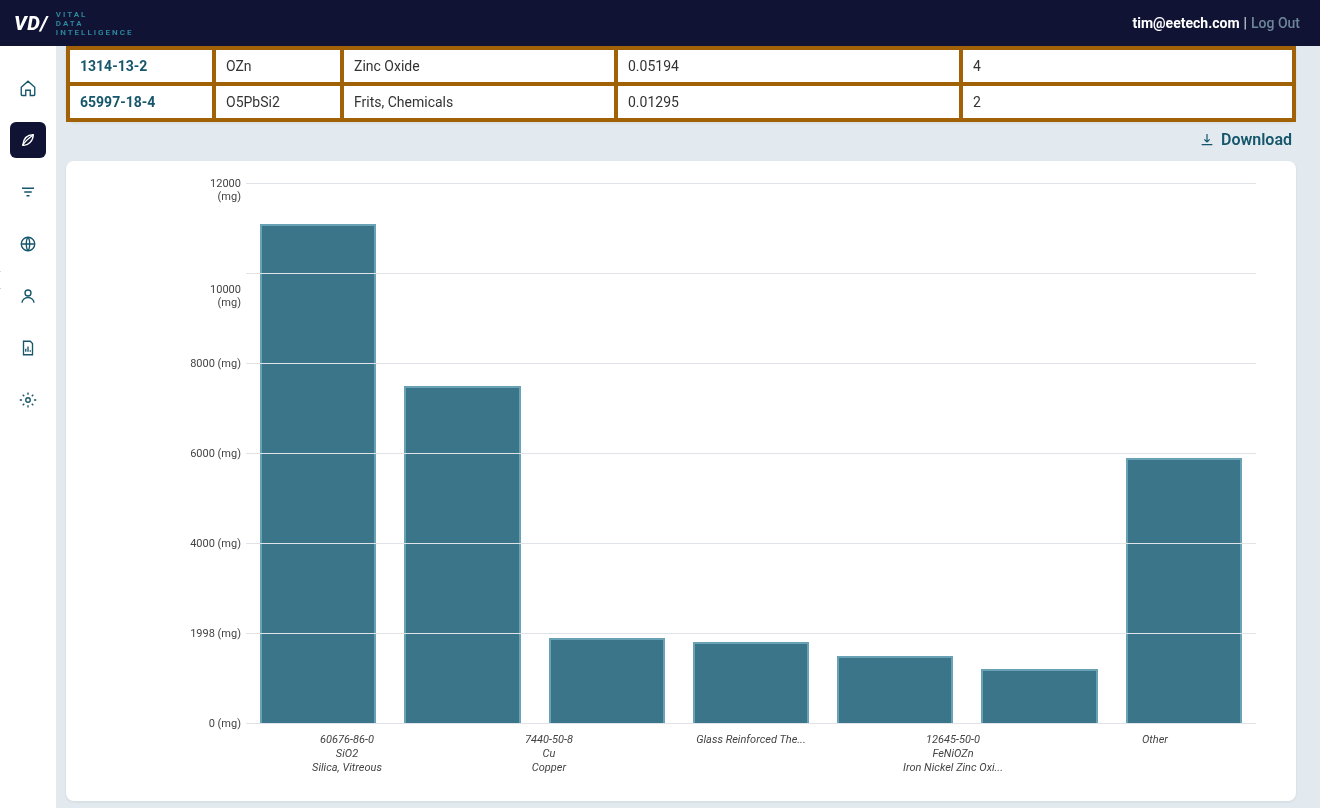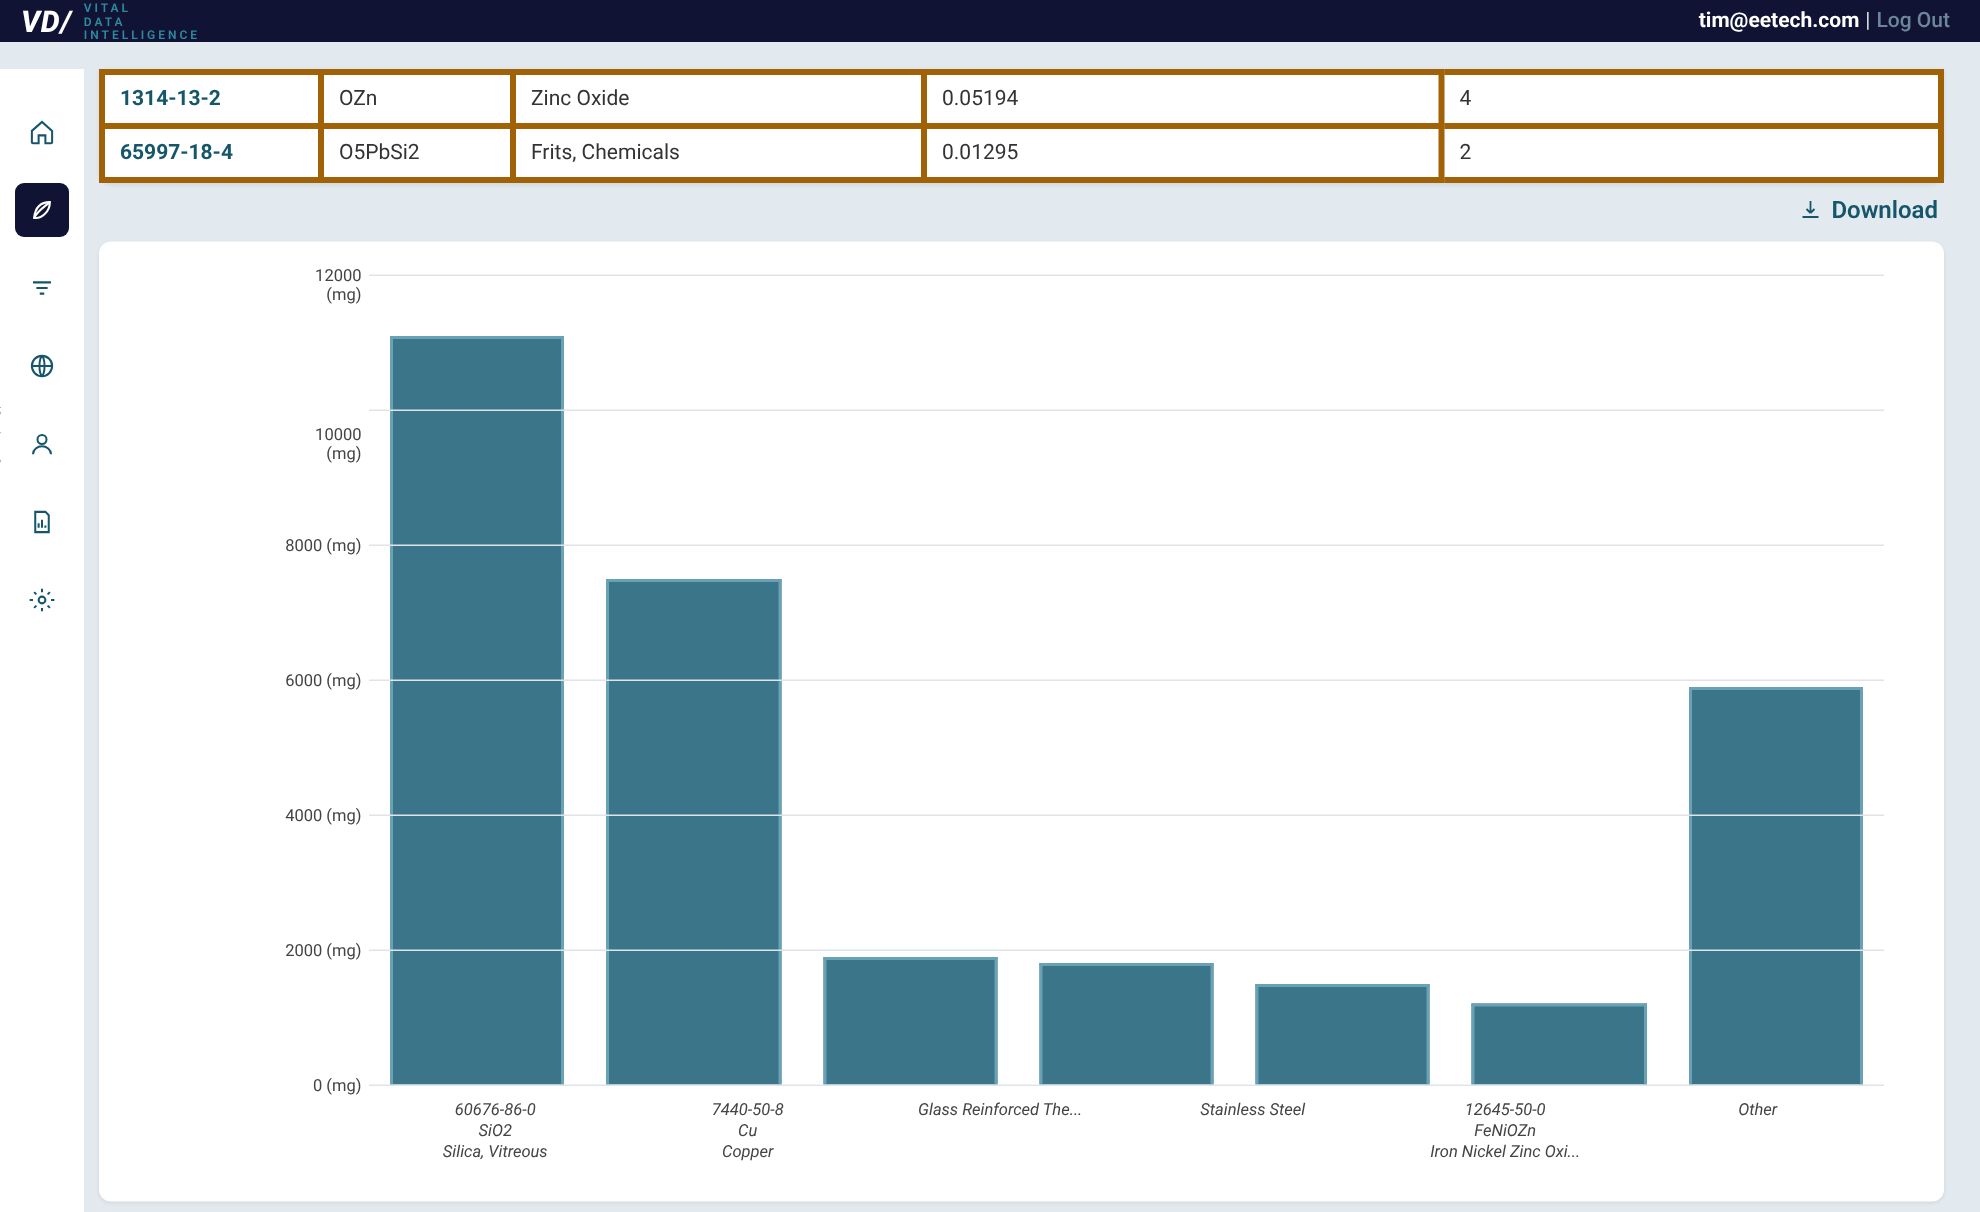--- a/index.html
+++ b/index.html
@@ -6,21 +6,21 @@
   html, body {
     margin: 0; padding: 0;
     width: 1320px; height: 808px;
     font-family: -apple-system, BlinkMacSystemFont, "Segoe UI", Roboto, Arial, sans-serif;
     background: #e3eaef;
     color: #333;
     overflow: hidden;
   }
   
   .topbar {
-    position: absolute; top:0; left:0; right:0; height:28px;
+    position: absolute; top:0; left:0; right:0; height:46px;
     background:#101334;
     display:flex; align-items:center;
     padding:0 20px 0 14px;
     color:#fff;
   }
   .logo { display:flex; align-items:center; gap:8px; }
   .logo-mark {
     font-size:20px; font-weight:800; font-style:italic; letter-spacing:0.5px;
     color:#fff;
   }
@@ -236,41 +236,40 @@
           <div class="bar-slot">
             <div class="bar" style="height: 54px;"></div>
           </div>
           <div class="bar-slot">
             <div class="bar" style="height: 265.5px;"></div>
           </div>
         </div>
     <div class="gridline" style="top: 540px;"></div>
         <div class="y-tick" style="top: 540px;">0 (mg)</div>
         <div class="gridline" style="top: 450px;"></div>
-        <div class="y-tick" style="top: 450px;">2000 (mg)</div>
+        <div class="y-tick" style="top: 450px;">1998 (mg)</div>
         <div class="gridline" style="top: 360px;"></div>
         <div class="y-tick" style="top: 360px;">4000 (mg)</div>
         <div class="gridline" style="top: 270px;"></div>
         <div class="y-tick" style="top: 270px;">6000 (mg)</div>
         <div class="gridline" style="top: 180px;"></div>
         <div class="y-tick" style="top: 180px;">8000 (mg)</div>
         <div class="gridline" style="top: 90px;"></div>
         <div class="y-tick" style="top: 90px; margin-top: 16px;">10000 (mg)</div>
         <div class="gridline" style="top: 0px;"></div>
         <div class="y-tick" style="top: 0px;">12000 (mg)</div>
       </div>
     <div class="x-labels" id="x-labels">
         <div class="x-label">60676-86-0
 SiO2
 Silica, Vitreous</div>
         <div class="x-label">7440-50-8
 Cu
 Copper</div>
         <div class="x-label">Glass Reinforced The...</div>
-        <div class="x-label">Stainless Steel</div>
         <div class="x-label">12645-50-0
 FeNiOZn
 Iron Nickel Zinc Oxi...</div>
         <div class="x-label">Other</div>
       </div>
   </div>
 
 </div>
 
 </body></html>

